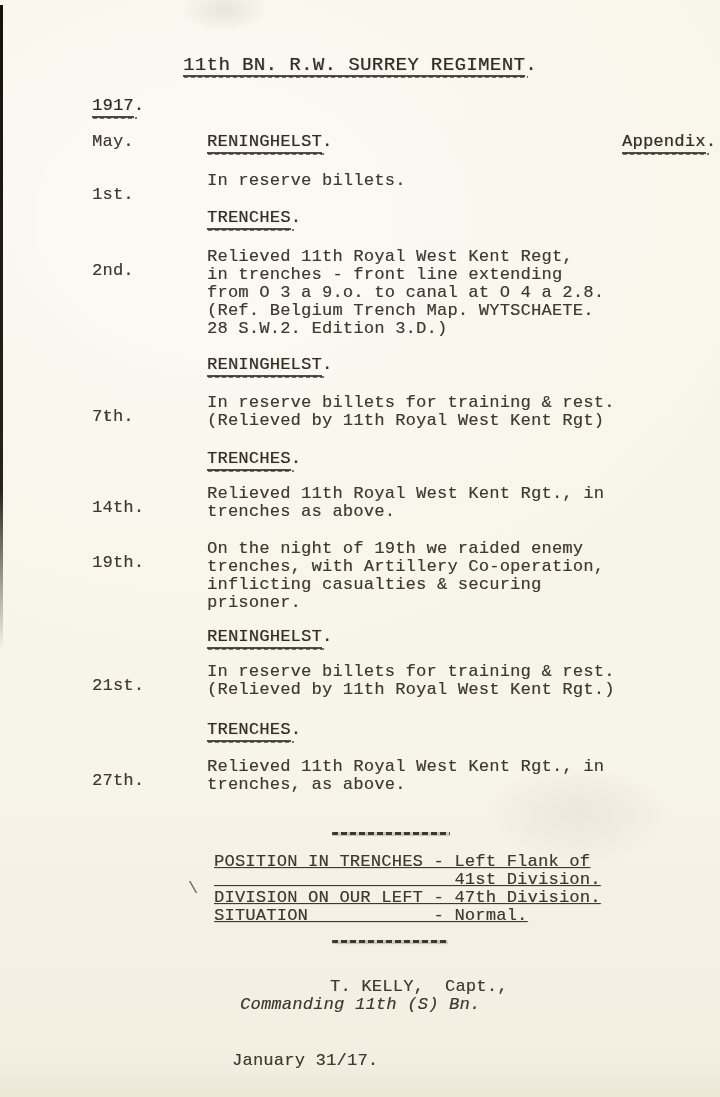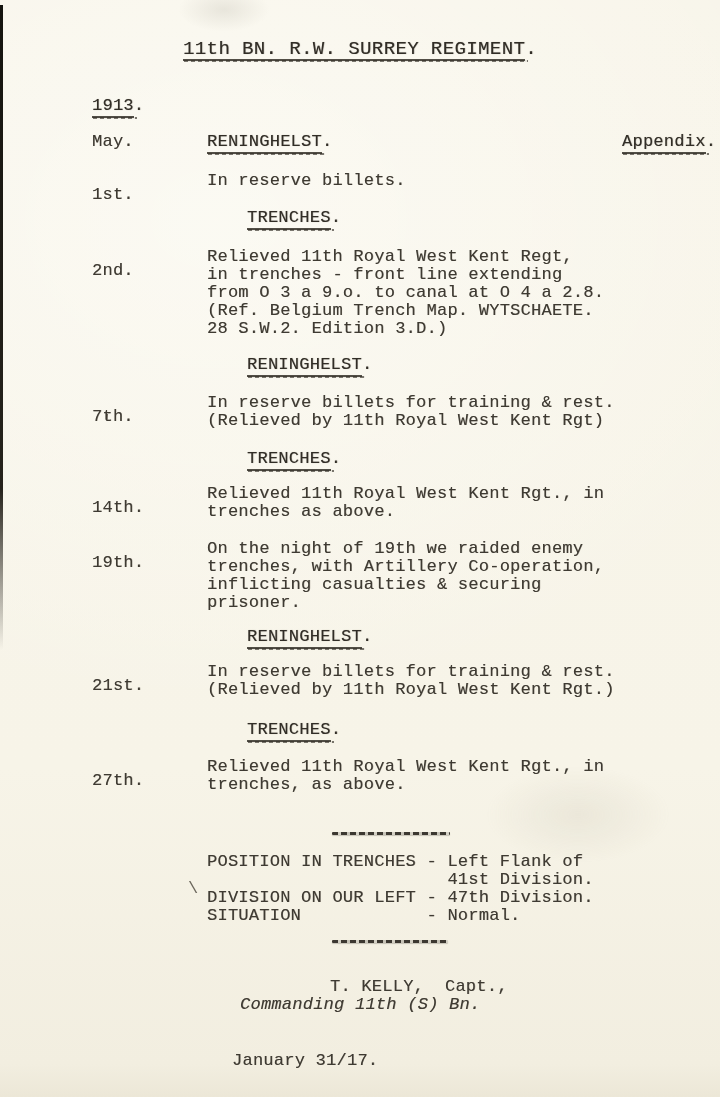--- a/index.html
+++ b/index.html
@@ -30,21 +30,21 @@
   .u::after {
     content:""; position:absolute; left:1px; right:-3px; bottom:-3px; height:2px;
     background:repeating-linear-gradient(90deg, rgba(52,48,40,.65) 0 4px, rgba(52,48,40,.08) 4px 7px);
   }
 
   .title-line { font-size:19px; letter-spacing:.4px; }
 
   .entry .date { position:absolute; left:92px; top:14px; }
   .entry .content { position:absolute; left:207px; top:0; white-space:pre; }
 
-  .heading { position:absolute; left:207px;margin-left:40px; }
+  .heading { position:absolute; left:207px; }
 
   .rule {
     position:absolute; height:3px;
     background:repeating-linear-gradient(90deg, #3c3831 0 6px, rgba(60,56,49,.18) 6px 9px, #3c3831 9px 15px, rgba(60,56,49,.25) 15px 18px);
     box-shadow:0 1px 1px rgba(60,56,49,.25);
     border-radius:1px;
   }
 
   .edge-strip {
     position:absolute; left:0; top:5px; width:3px; height:645px;
@@ -67,23 +67,23 @@
 </style>
 </head>
 <body>
 
 <div class="page">
 
   <div class="edge-strip"></div>
   <div class="smudge-top"></div>
   <div class="ghost-stamp"></div>
 
-  <div class="abs ink head-ink title-line" style="left:183px; top:40px;"><span class="u">11th BN. R.W. SURREY REGIMENT</span><span>.</span></div>
+  <div class="abs ink head-ink title-line" style="left:183px; top:56px;"><span class="u">11th BN. R.W. SURREY REGIMENT</span><span>.</span></div>
 
-  <div class="abs ink head-ink" style="left:92px; top:97px;"><span class="u">1913</span><span>.</span></div>
+  <div class="abs ink head-ink" style="left:92px; top:97px;"><span class="u">1917</span><span>.</span></div>
 
   <div class="abs ink" style="left:92px; top:133px;">May.</div>
   <div class="abs ink head-ink" style="left:207px; top:133px;"><span class="u">RENINGHELST</span><span>.</span></div>
   <div class="abs ink head-ink" style="left:622px; top:133px;"><span class="u">Appendix</span><span>.</span></div>
 
   <div class="entry abs" style="top:172px; left:0; width:720px;">
     <span class="date ink">1st.</span>
     <div class="content ink">In reserve billets.</div>
   </div>
 
@@ -134,21 +134,21 @@
   <div class="heading ink head-ink" style="top:721px;"><span class="u">TRENCHES</span><span>.</span></div>
 
   <div class="entry abs" style="top:758px; left:0; width:720px;">
     <span class="date ink">27th.</span>
     <div class="content ink">Relieved 11th Royal West Kent Rgt., in
 trenches, as above.</div>
   </div>
 
   <div class="rule" style="left:332px; top:832px; width:118px;"></div>
 
-  <div class="abs ink" style="left:207px; top:853px; white-space:pre;">POSITION IN TRENCHES - Left Flank of
+  <div class="abs ink" style="left:214px; top:853px; white-space:pre;text-decoration:underline;">POSITION IN TRENCHES - Left Flank of
                        41st Division.
 DIVISION ON OUR LEFT - 47th Division.
 SITUATION            - Normal.</div>
   <span class="stray" style="left:188px; top:880px;">\</span>
 
   <div class="rule" style="left:332px; top:940px; width:116px;"></div>
 
   <div class="abs ink" style="left:330px; top:978px;">T. KELLY,  Capt.,</div>
   <div class="abs ink" style="left:240px; top:996px;font-style:italic;">Commanding 11th (S) Bn.</div>
 

